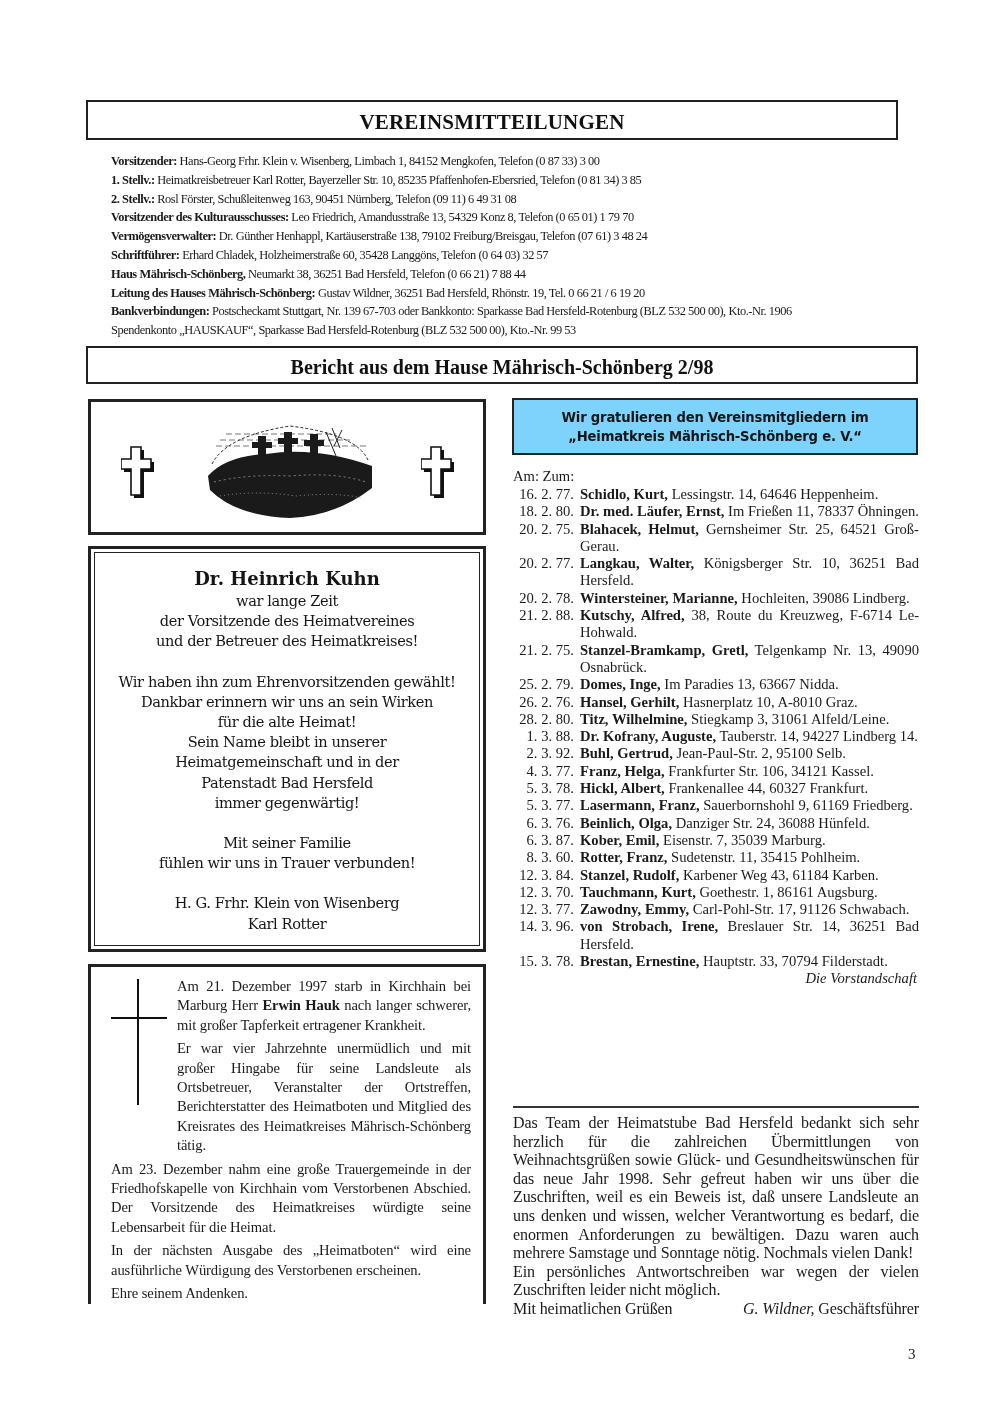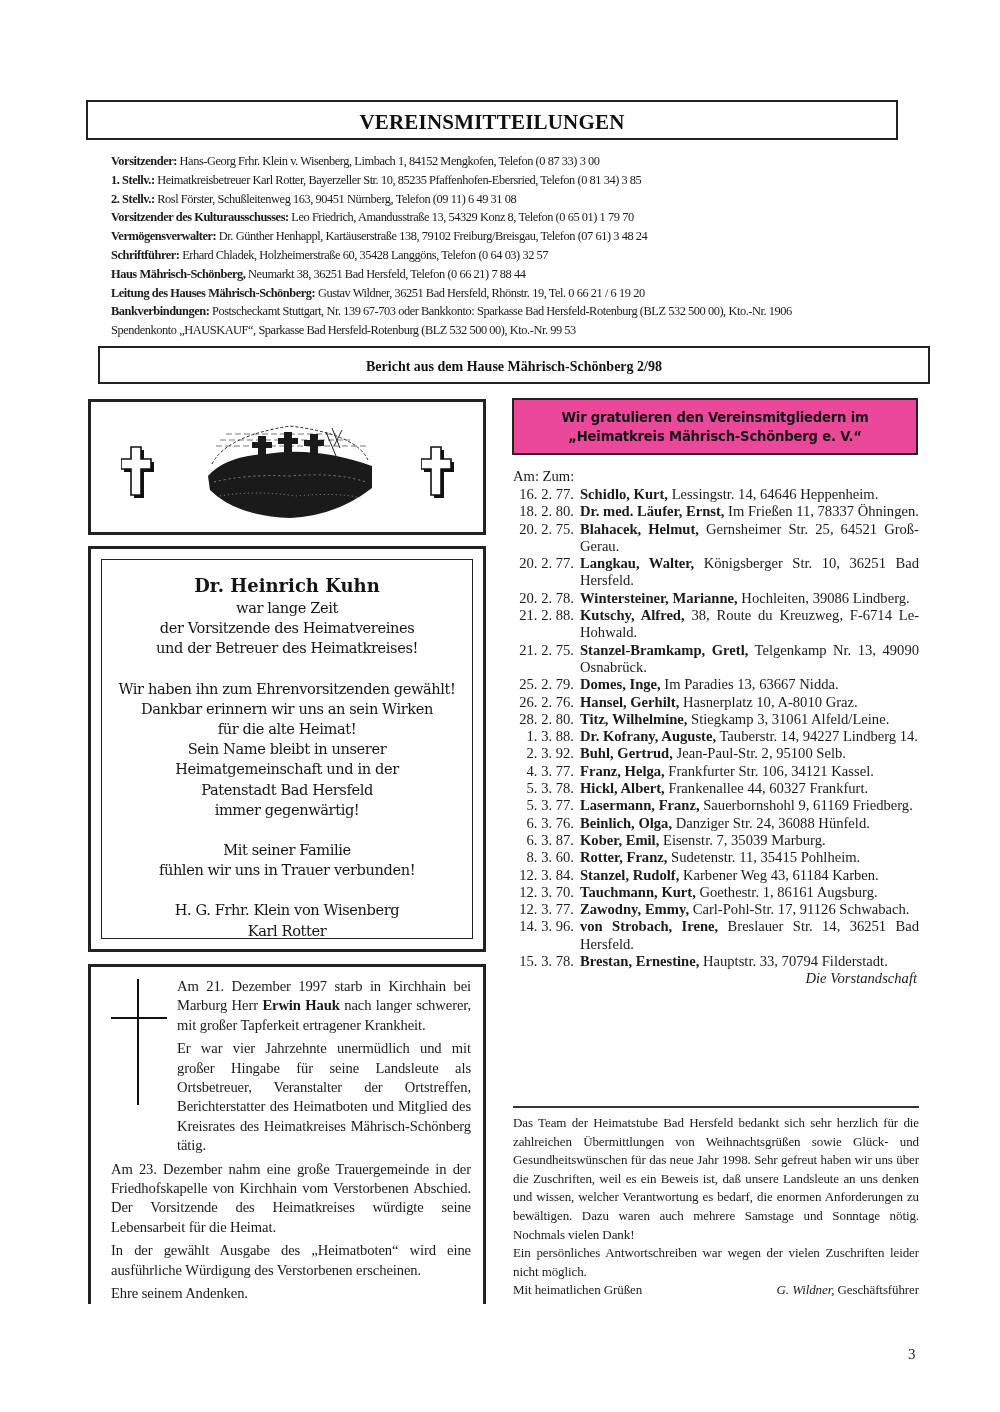--- a/index.html
+++ b/index.html
@@ -1,59 +1,59 @@
 <!DOCTYPE html>
 <html><head>
 <meta charset="utf-8">
 <style>
   * { margin:0; padding:0; box-sizing:border-box; }
   html, body { width:1000px; height:1412px; background:#ffffff; }
   body { position:relative; font-family:"Liberation Serif", serif; color:#1a1a1a; overflow:hidden; }
 
   .titlebox { position:absolute; border:2px solid #222; text-align:center; font-family:"Liberation Serif", serif; font-weight:bold; color:#111; }
   #title-vm { left:86px; top:100px; width:812px; height:40px; font-size:21px; line-height:40px; letter-spacing:0.2px; transform-origin:center; }
-  #title-bericht { left:98px; top:346px; width:832px; height:38px; font-size:14px; line-height:38px; }
+  #title-bericht { left:86px; top:346px; width:832px; height:38px; font-size:20px; line-height:38px; }
 
   #contacts { position:absolute; left:88px; top:152px; width:840px; font-size:12.4px; line-height:18.8px; font-family:"Liberation Serif", serif; letter-spacing:-0.45px; }
   #contacts .row { white-space:nowrap;margin-left:23px; }
   #contacts b { font-weight:bold; }
 
   
   #mourn-header { position:absolute; left:88px; top:399px; width:398px; height:136px; border:3px solid #222; }
   .cross3d { position:absolute; top:44px; width:34px; height:54px; }
   #cross-left { left:30px; }
   #cross-right { left:330px; }
   #engraving { position:absolute; left:115px; top:14px; width:168px; height:104px; }
 
-  #kuhn-box { position:absolute; left:88px; top:546px; width:398px; height:406px; border:3px solid #222; padding:10px; }
+  #kuhn-box { position:absolute; left:88px; top:546px; width:398px; height:406px; border:3px solid #222; padding:3px; }
   #kuhn-inner { width:100%; height:100%; border:1.5px solid #222; text-align:center; font-family:"DejaVu Serif", serif; font-size:14.6px; line-height:20.2px; color:#151515; padding-top:14px; letter-spacing:-0.4px; }
   #kuhn-inner .name { font-weight:bold; font-size:18px; line-height:24px; letter-spacing:0; }
   #kuhn-inner .gap { height:20px; }
 
   #hauk-box { position:absolute; left:88px; top:964px; width:398px; height:340px; border:3px solid #222; border-bottom:none; }
   #hauk-cross-v { position:absolute; left:46px; top:12px; width:2px; height:126px; background:#111; }
   #hauk-cross-h { position:absolute; left:20px; top:50px; width:56px; height:2px; background:#111; }
   #hauk-text { position:absolute; left:20px; top:10px; width:360px; font-size:14.6px; line-height:19.4px; text-align:justify; letter-spacing:-0.1px; }
   #hauk-text .indent { padding-left:66px; }
   #hauk-text p { margin-bottom:4px; }
 
   
-  #congrats-banner { position:absolute; left:512px; top:398px; width:406px; height:57px; border:2px solid #222; background:#ec4899; text-align:center; font-family:"DejaVu Sans", sans-serif; font-weight:bold; font-size:13.2px; line-height:19px; padding-top:8px; color:#151515; letter-spacing:-0.2px; }
+  #congrats-banner { position:absolute; left:512px; top:398px; width:406px; height:57px; border:2px solid #222; background:#7dd3fc; text-align:center; font-family:"DejaVu Sans", sans-serif; font-weight:bold; font-size:13.2px; line-height:19px; padding-top:8px; color:#151515; letter-spacing:-0.2px; }
 
   #congrats-list { position:absolute; left:513px; top:468px; width:406px; font-size:14.6px; line-height:17.3px; }
   #congrats-list .hdr { height:18px; }
   .entry { display:flex; }
   .entry .date { width:67px; text-align:right; padding-right:6px; flex:none; white-space:nowrap; }
   .entry .body { flex:1; text-align:justify; }
   .entry .body b { font-weight:bold; }
   #signature-vorstand { text-align:right; font-style:italic; padding-right:2px; }
 
   #divider { position:absolute; left:513px; top:1106px; width:406px; height:2px; background:#333; }
 
-  #thanks { position:absolute; left:513px; top:1114px; width:406px; font-size:13px; line-height:18.6px; text-align:justify; letter-spacing:-0.1px; }
+  #thanks { position:absolute; left:513px; top:1114px; width:406px; font-size:16px; line-height:18.6px; text-align:justify; letter-spacing:-0.1px; }
   #thanks .sig { display:flex; justify-content:space-between; }
   #thanks i { font-style:italic; }
 
   #page-number { position:absolute; left:908px; top:1346px; font-size:15px; font-family:"Liberation Serif", serif; }
 </style>
 </head>
 <body>
 
 <div id="title-vm" class="titlebox">VEREINSMITTEILUNGEN</div>
 
@@ -123,21 +123,21 @@
   </div>
 </div>
 
 <div id="hauk-box">
   <div id="hauk-cross-v"></div>
   <div id="hauk-cross-h"></div>
   <div id="hauk-text">
     <p class="indent"><span>Am 21. Dezember 1997 starb in Kirchhain bei Marburg Herr </span><b>Erwin Hauk</b><span> nach langer schwerer, mit großer Tapferkeit ertragener Krankheit.</span></p>
     <p class="indent" style="padding-right:0;">Er war vier Jahrzehnte unermüdlich und mit großer Hingabe für seine Landsleute als Ortsbetreuer, Veranstalter der Ortstreffen, Berichterstatter des Heimatboten und Mitglied des Kreisrates des Heimatkreises Mährisch-Schönberg tätig.</p>
     <p>Am 23. Dezember nahm eine große Trauergemeinde in der Friedhofskapelle von Kirchhain vom Verstorbenen Abschied. Der Vorsitzende des Heimatkreises würdigte seine Lebensarbeit für die Heimat.</p>
-    <p>In der gewählt Ausgabe des „Heimatboten“ wird eine ausführliche Würdigung des Verstorbenen erscheinen.</p>
+    <p>In der nächsten Ausgabe des „Heimatboten“ wird eine ausführliche Würdigung des Verstorbenen erscheinen.</p>
     <p>Ehre seinem Andenken.</p>
   </div>
 </div>
 
 <div id="congrats-banner">
   <div>Wir gratulieren den Vereinsmitgliedern im</div>
   <div>„Heimatkreis Mährisch-Schönberg e. V.“</div>
 </div>
 
 <div id="congrats-list">

